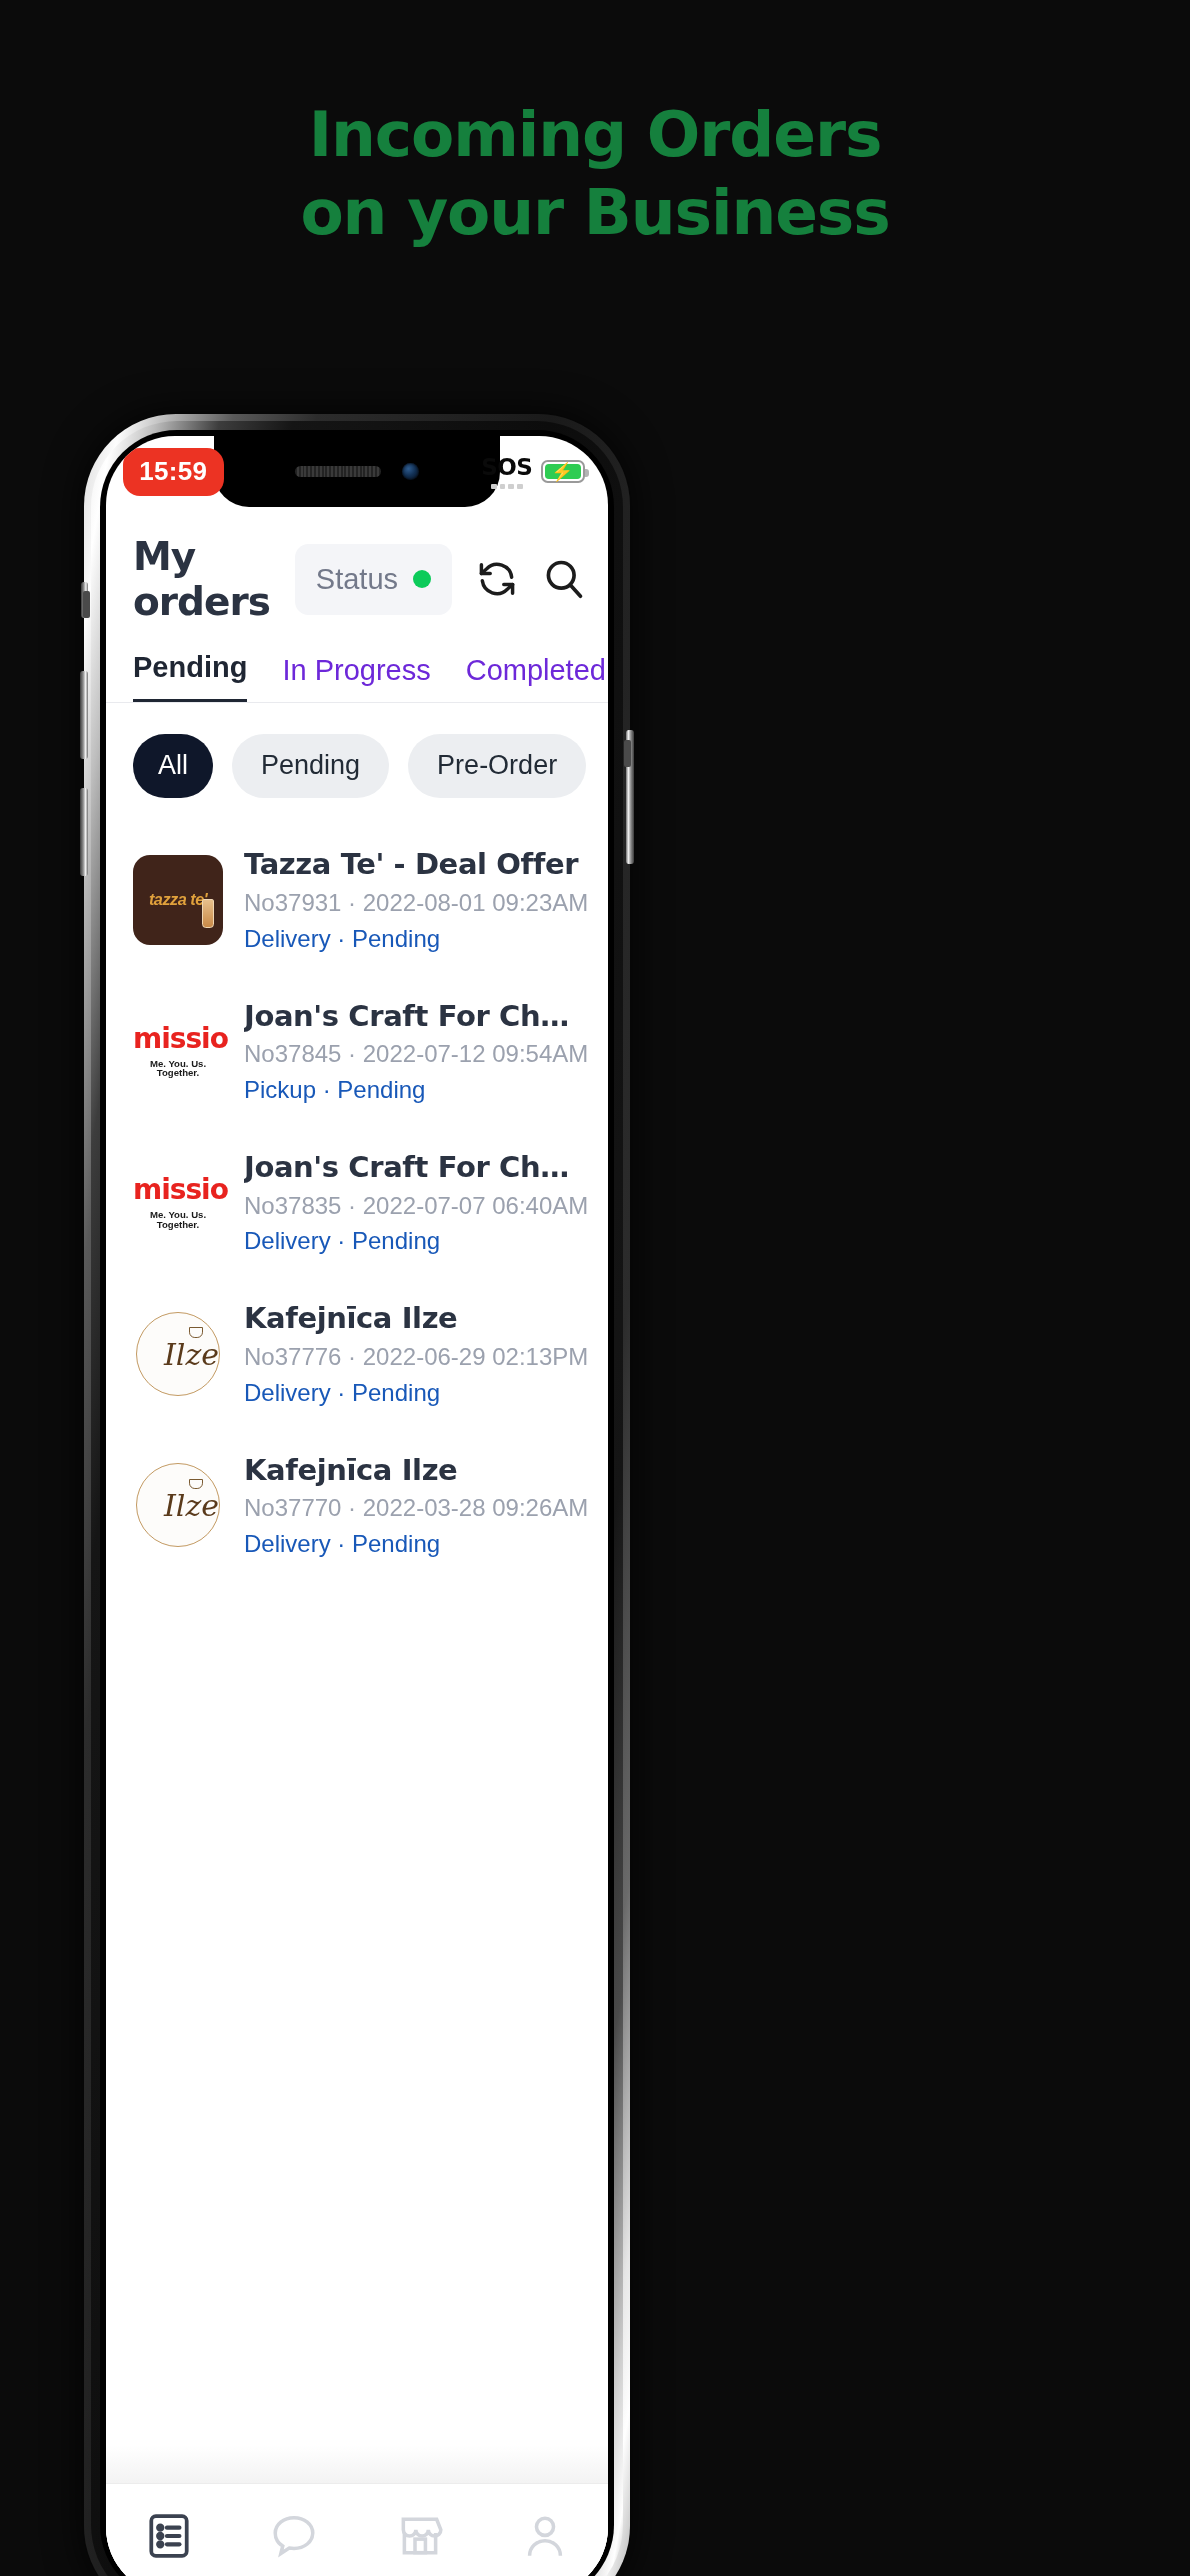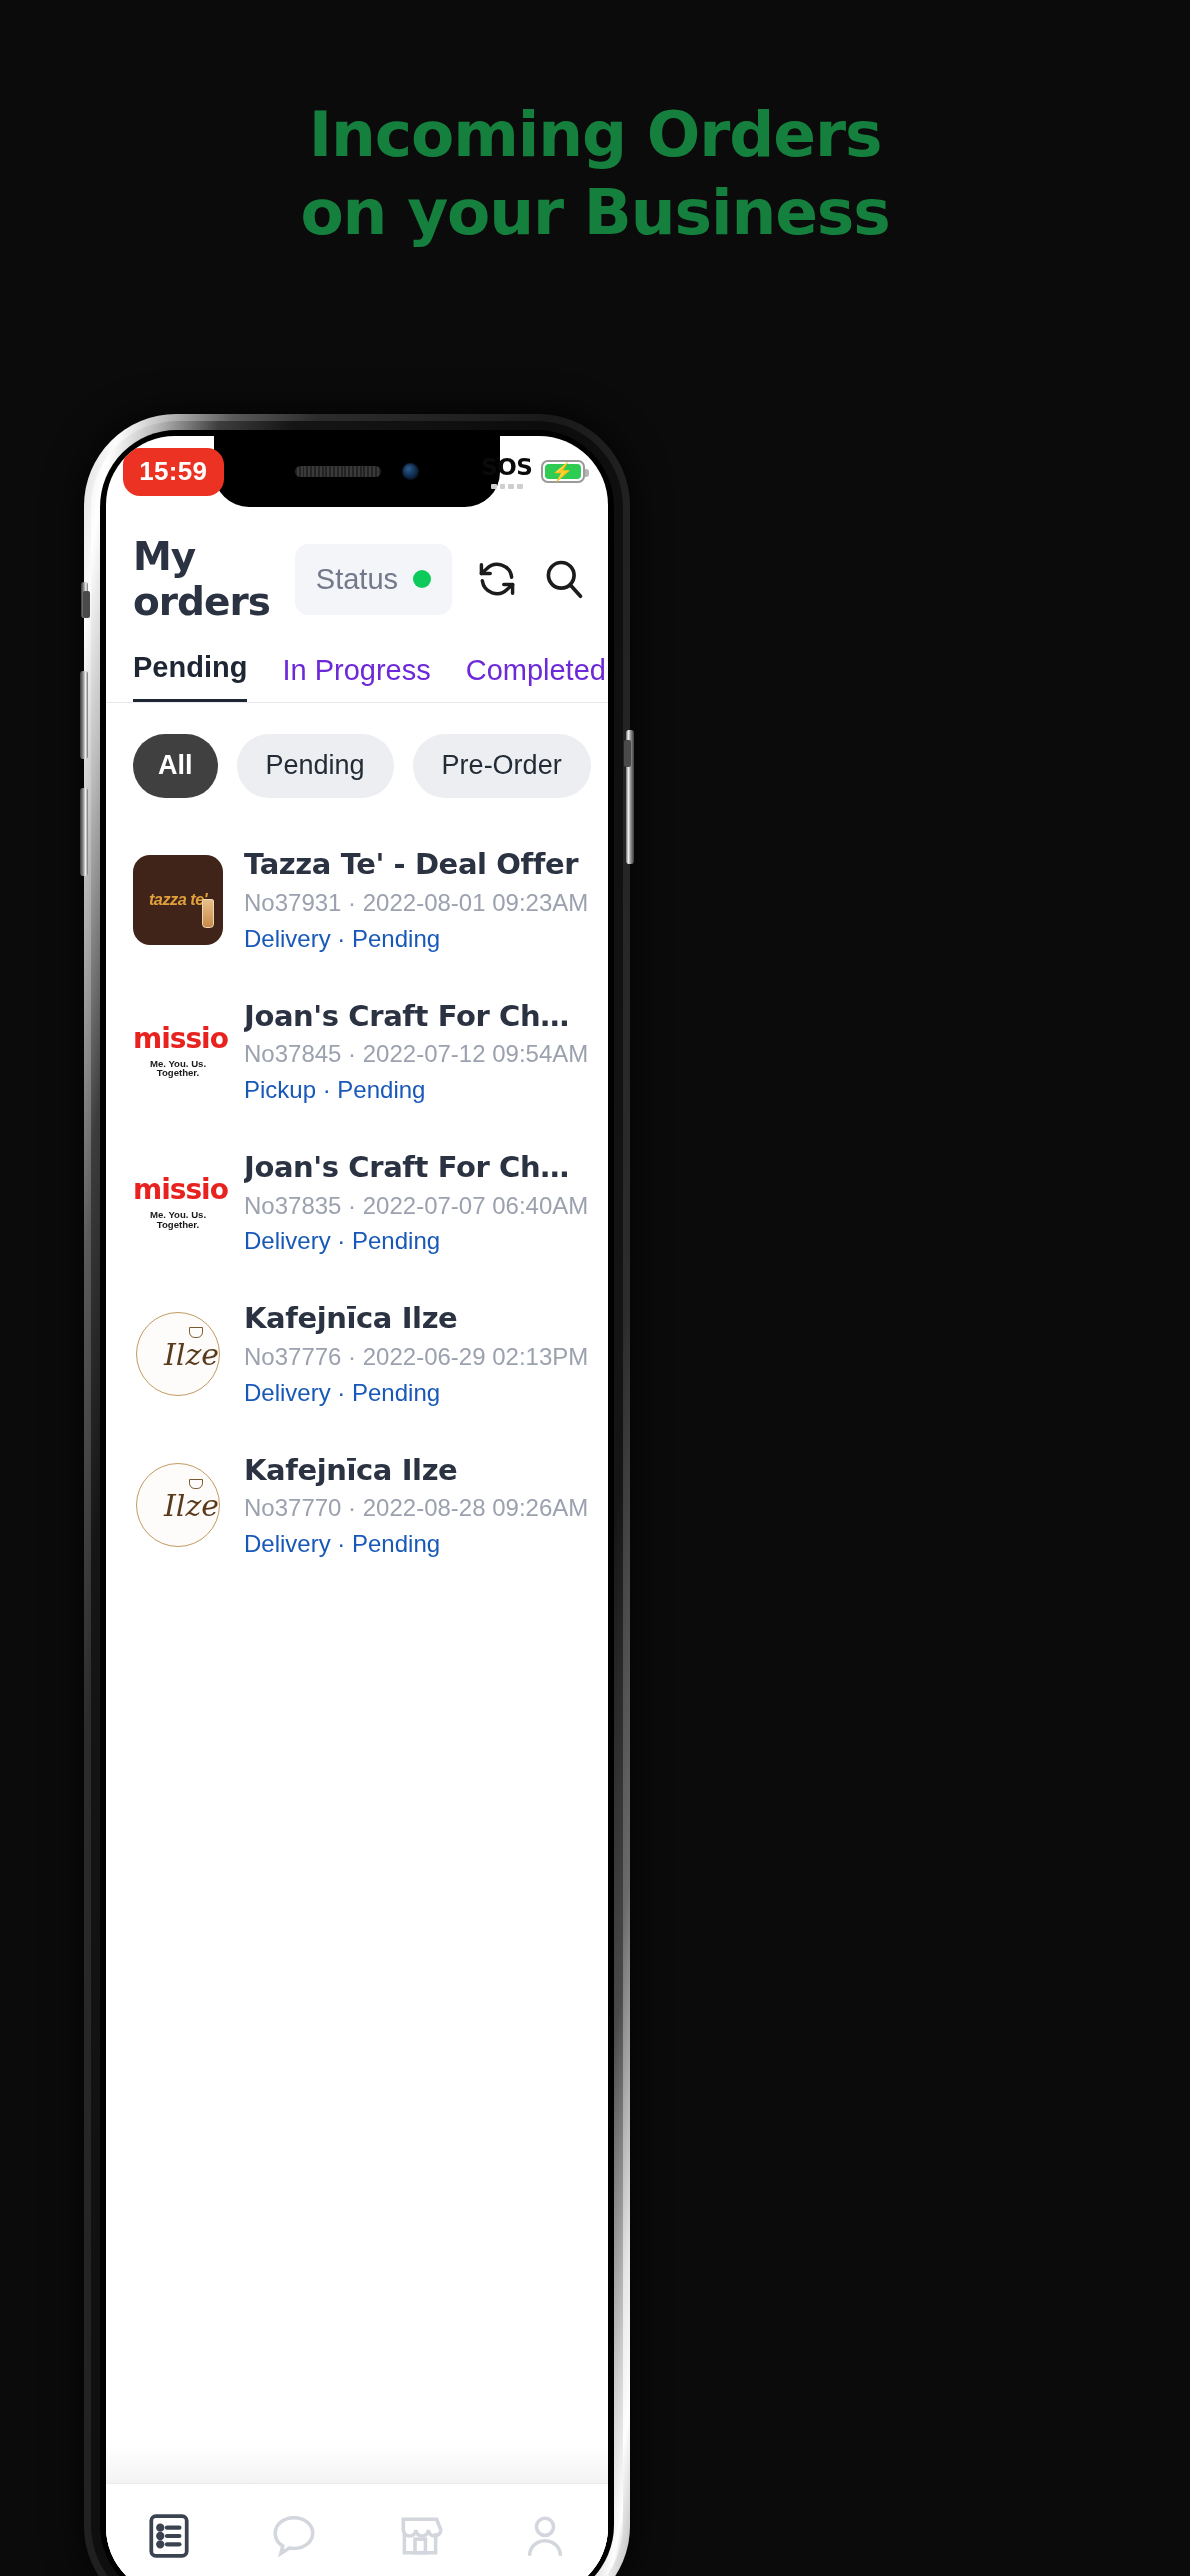--- a/index.html
+++ b/index.html
@@ -140,21 +140,21 @@
   }
   .tab { font-size: 29px; color: #6d28d9; padding-bottom: 15.3px; flex: 0 0 auto; }
   .tab.active { color: #1f2633; font-weight: 700; border-bottom: 3.8px solid #1f2633; }
 
   
   .chips { display: flex; gap: 19px; padding: 31px 27px 19px 27px; }
   .chip {
     border-radius: 38px; font-size: 27px; padding: 16.3px 29px;
     background: #eceef1; color: #222b36; flex: 0 0 auto;
   }
-  .chip.active { background: #404040; color: #ffffff; padding: 16.3px 25px; font-weight: bold; }
+  .chip.active { background: #0f172a; color: #ffffff; padding: 16.3px 25px; }
 
   
   .orders { padding: 9.6px 0 0 0; }
   .order-row { display: flex; align-items: center; gap: 21px; padding: 21px 27px 25px 27px; }
   .order-logo { width: 90px; height: 90px; flex: 0 0 auto; position: relative;
     display: flex; align-items: center; justify-content: center; }
   .order-info { min-width: 0; flex: 1 1 auto; }
   .order-title {
     font-size: 29px; font-weight: 800; color: #2b3342; letter-spacing: -0.4px;
     white-space: nowrap; overflow: hidden; text-overflow: ellipsis;
@@ -354,21 +354,21 @@
 
           <div class="order-row">
             <div class="order-logo">
               <div class="logo-ilze">
                 <span>Ilze</span>
                 <span class="cup"></span>
               </div>
             </div>
             <div class="order-info">
               <div class="order-title">Kafejnīca Ilze</div>
-              <div class="order-meta">No37770 · 2022-08-28 09:26AM</div>
+              <div class="order-meta">No37770 · 2022-03-28 09:26AM</div>
               <div class="order-status">Delivery · Pending</div>
             </div>
           </div>
 
         </div>
 
         <div class="list-fade"></div>
 
         <div class="bottomnav">
           <div class="navbtn active">

